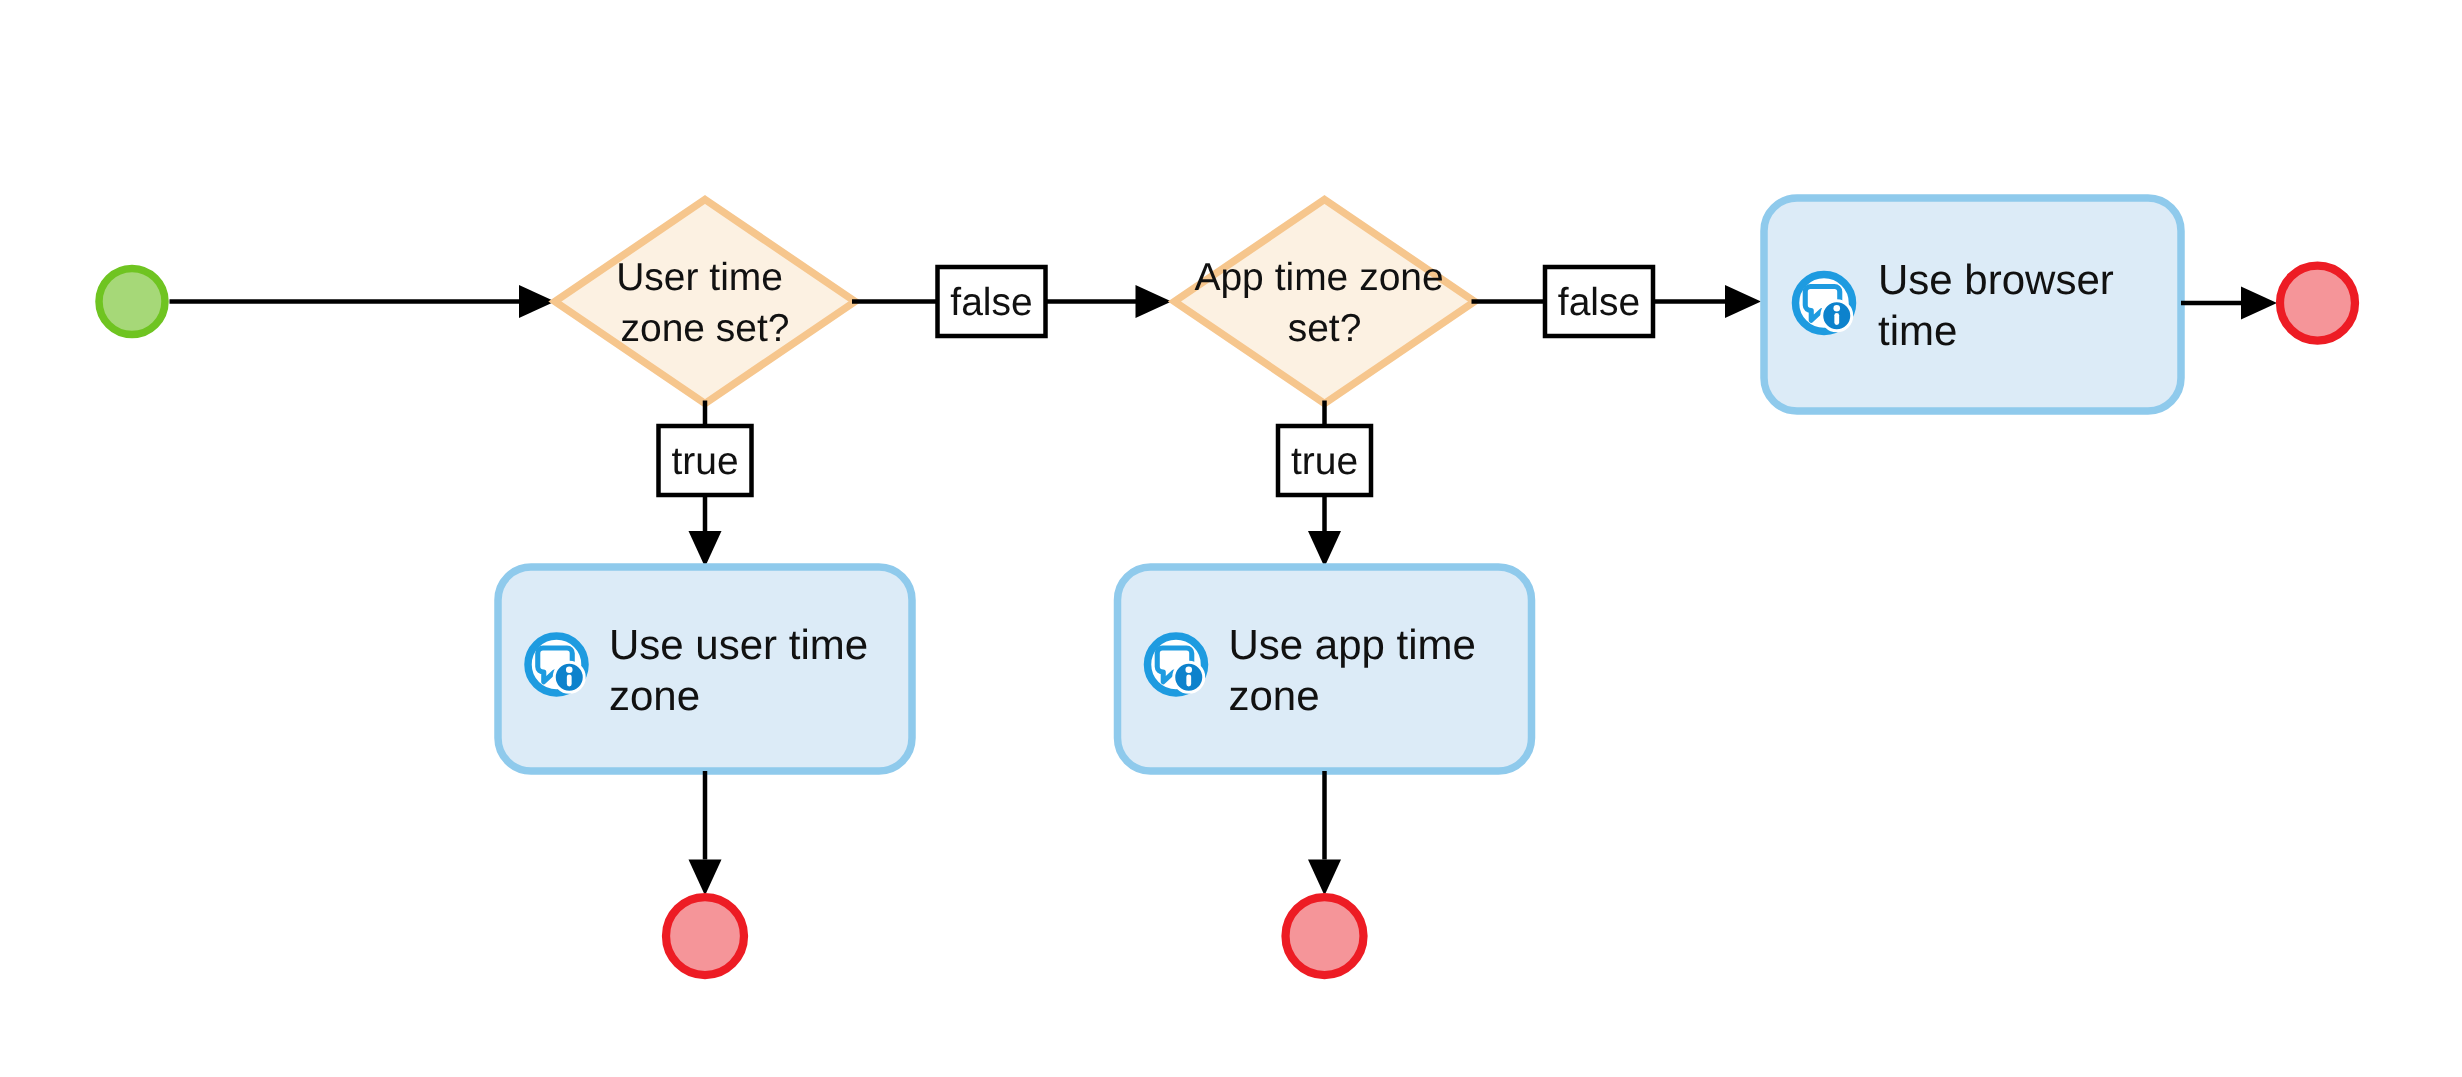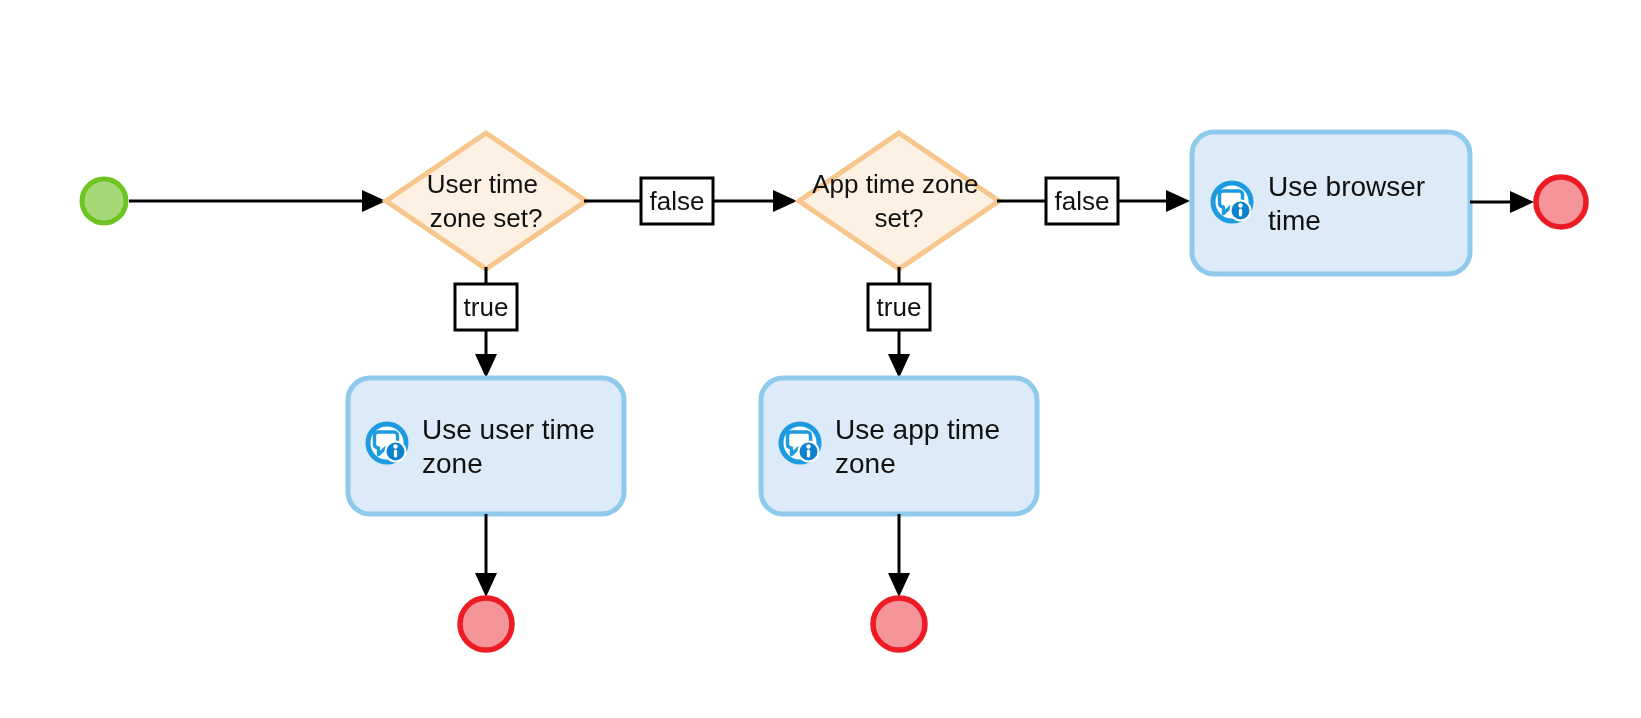--- a/index.html
+++ b/index.html
@@ -6,21 +6,20 @@
     margin: 0;
     padding: 0;
     background: #ffffff;
   }
   .canvas {
     position: relative;
     width: 1314px;
     height: 718px;
     background: var(--background, #ffffff);
     font-family: "Liberation Sans", sans-serif;
-    padding-left: 16px;
   }
   svg { display: block; }
 
   .connector       { stroke: var(--connector); stroke-width: 3; fill: none; }
   .arrowhead       { fill: var(--connector); stroke: none; }
   .start-node      { fill: var(--start-fill); stroke: var(--start-stroke); stroke-width: 5; }
   .end-node        { fill: var(--end-fill); stroke: var(--end-stroke); stroke-width: 5.5; }
   .decision-node   { fill: var(--decision-fill); stroke: var(--decision-stroke); stroke-width: 5; }
   .task-node       { fill: var(--task-fill); stroke: var(--task-stroke); stroke-width: 5; }
   .edge-label-box  { fill: var(--label-box-fill); stroke: var(--label-box-stroke); stroke-width: 3; }

